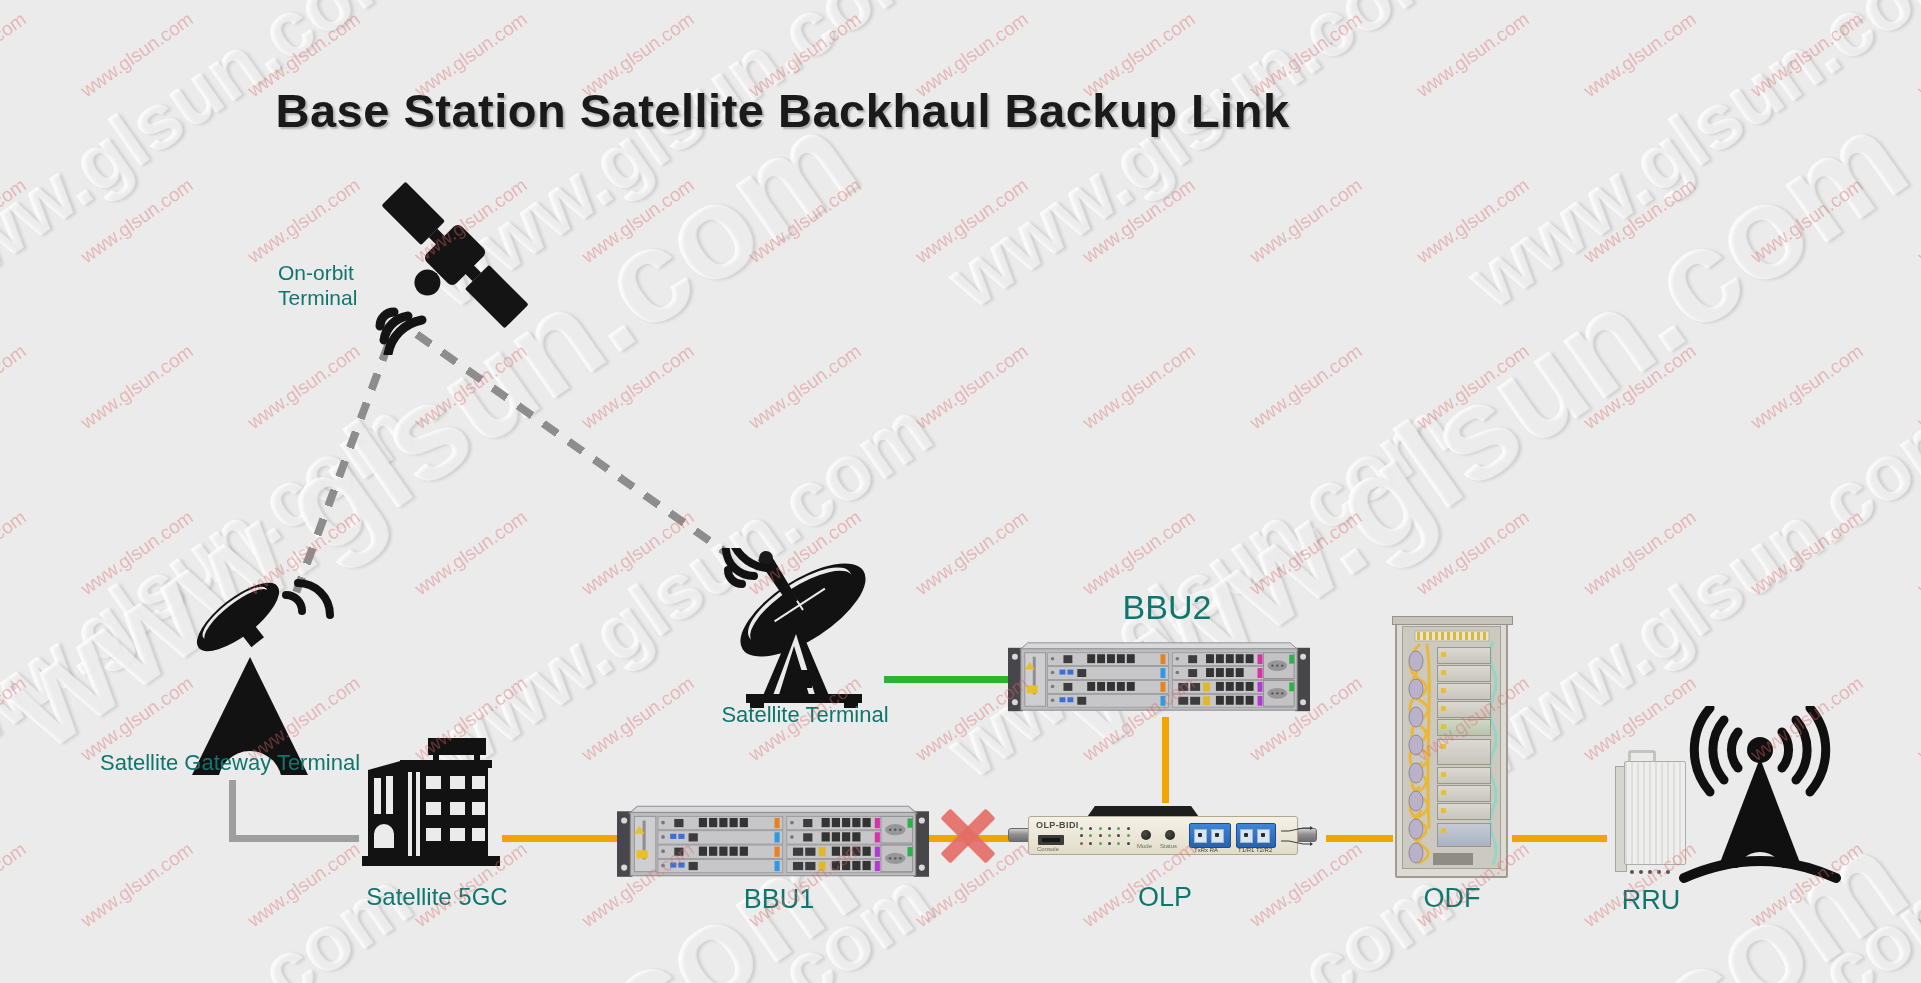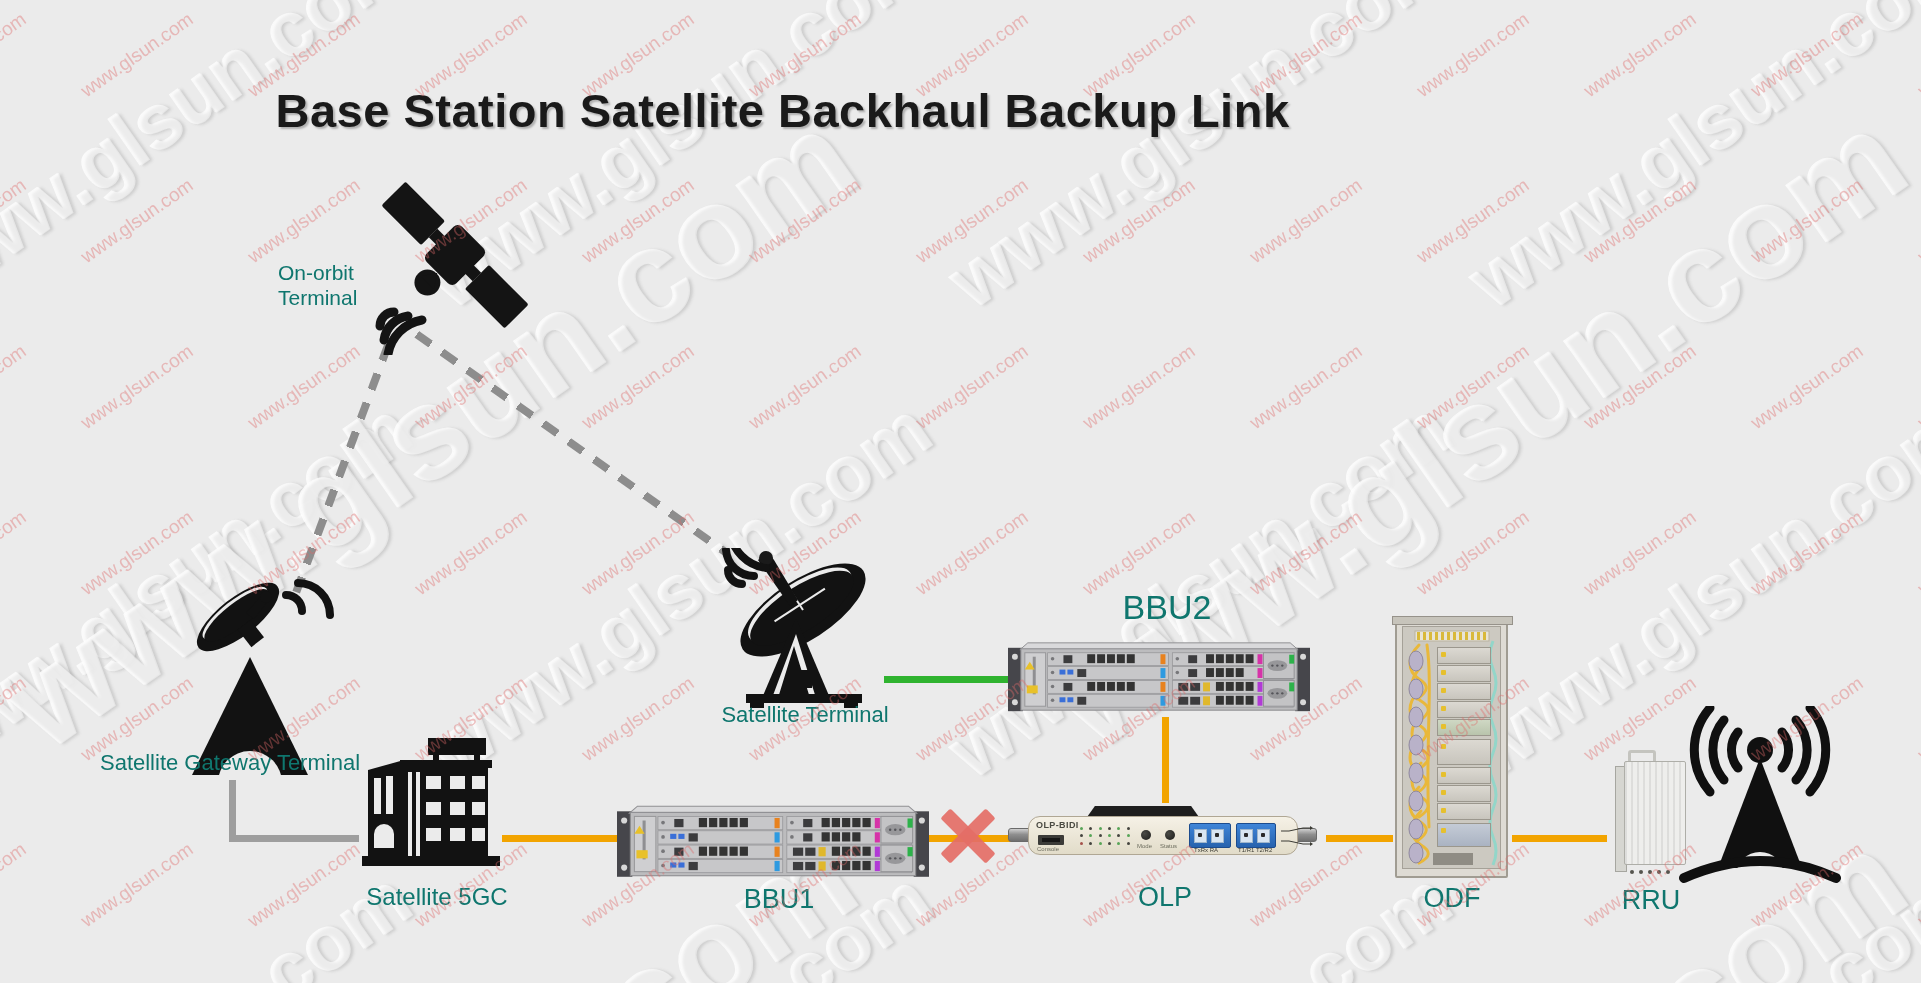--- a/index.html
+++ b/index.html
@@ -26,21 +26,21 @@
   .line{position:absolute;z-index:12;}
   .orange{background:#f2a400;}
   .green{background:#2fb32f;}
   .grayline{background:#9e9e9e;}
   .dash{position:absolute;height:8px;z-index:12;transform-origin:0 0;
         background:repeating-linear-gradient(90deg,#8d8d8d 0 17px,rgba(0,0,0,0) 17px 31px);}
   .xbar{position:absolute;width:64px;height:14px;background:#e46e66;border-radius:2px;z-index:40;opacity:.92;}
   
   .dev{position:absolute;z-index:15;}
   
-  .olp-panel{position:absolute;left:20px;top:12px;width:268px;height:37px;border-radius:12px;
+  .olp-panel{position:absolute;left:20px;top:12px;width:268px;height:37px;border-radius:3px;
              background:linear-gradient(#f5f1e6,#e2dcc9);border:1px solid #b3a astray;}
   .olp-panel{border:1px solid #b0a794;}
   .olp-top{position:absolute;left:70px;top:2px;width:130px;height:11px;background:#1e1e1e;
            clip-path:polygon(7% 100%,13% 0,87% 0,93% 100%);}
   .screw{position:absolute;width:22px;height:12px;border-radius:3px;
          background:linear-gradient(#cfcfcf,#8f8f8f 45%,#6f6f6f);border:1px solid #6a6a6a;}
   .olp-model{position:absolute;left:7px;top:3px;font-size:9px;font-weight:700;color:#4a4a42;letter-spacing:.4px;}
   .olp-console{position:absolute;left:9px;top:18px;width:26px;height:10px;background:#3b3b38;border-radius:1px;}
   .olp-console::after{content:"";position:absolute;left:4px;top:3px;right:4px;bottom:3px;background:#171717;}
   .tinylbl{position:absolute;font-size:6px;color:#6d6d5f;}

